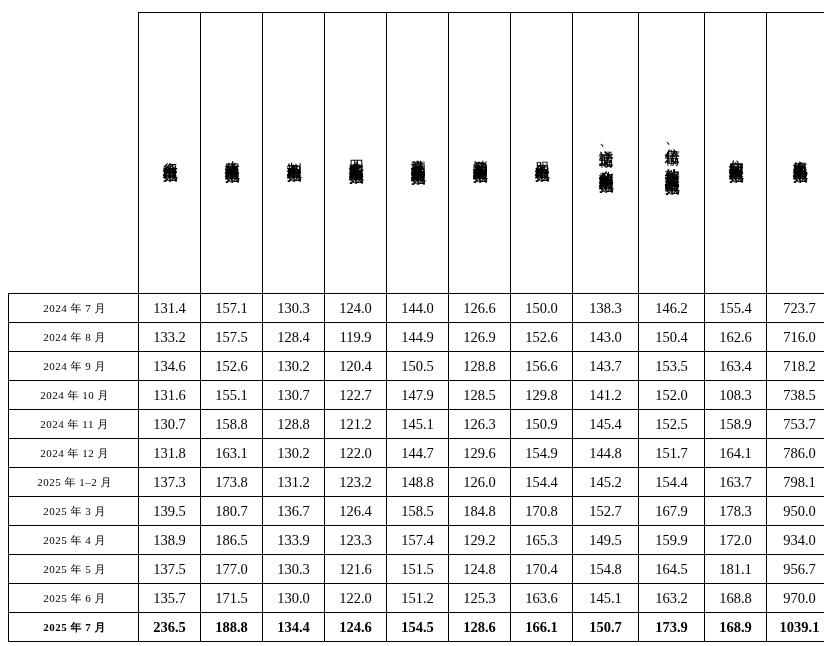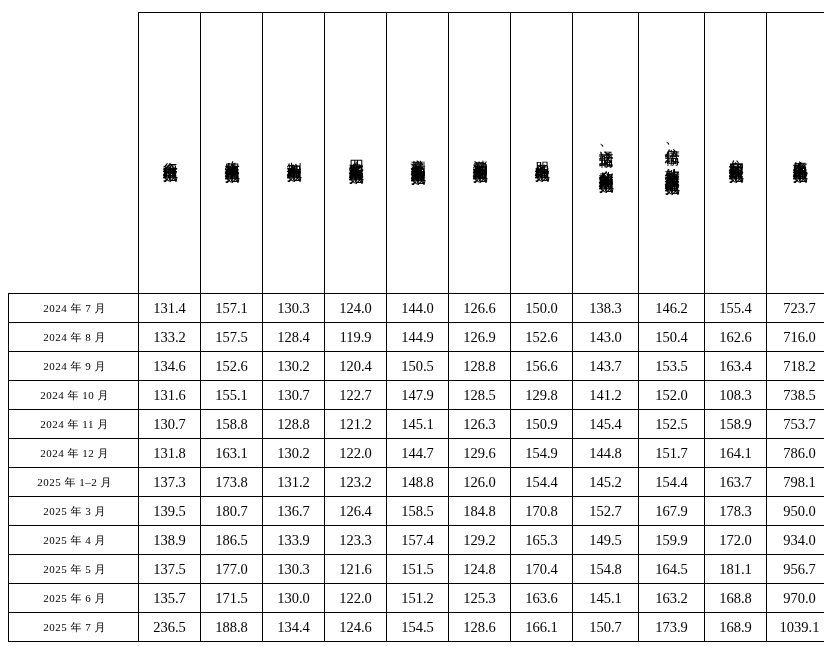--- a/index.html
+++ b/index.html
@@ -60,21 +60,21 @@
     font-size: 14.5px;
     font-family: "Liberation Serif", "DejaVu Serif", serif;
   }
   tbody td.month {
     text-align: center;
     padding-left: 2px;
     letter-spacing: 0.5px;
     font-size: 11px;
   }
   tbody tr.last td {
-    font-weight: normal;
+    font-weight: bold;
   }
   
   col.c-month { width: 130px; }
   col.c-d     { width: 62px; }
   col.c-wide  { width: 66px; }
 </style>
 </head>
 <body>
 
 <div id="sheet">

